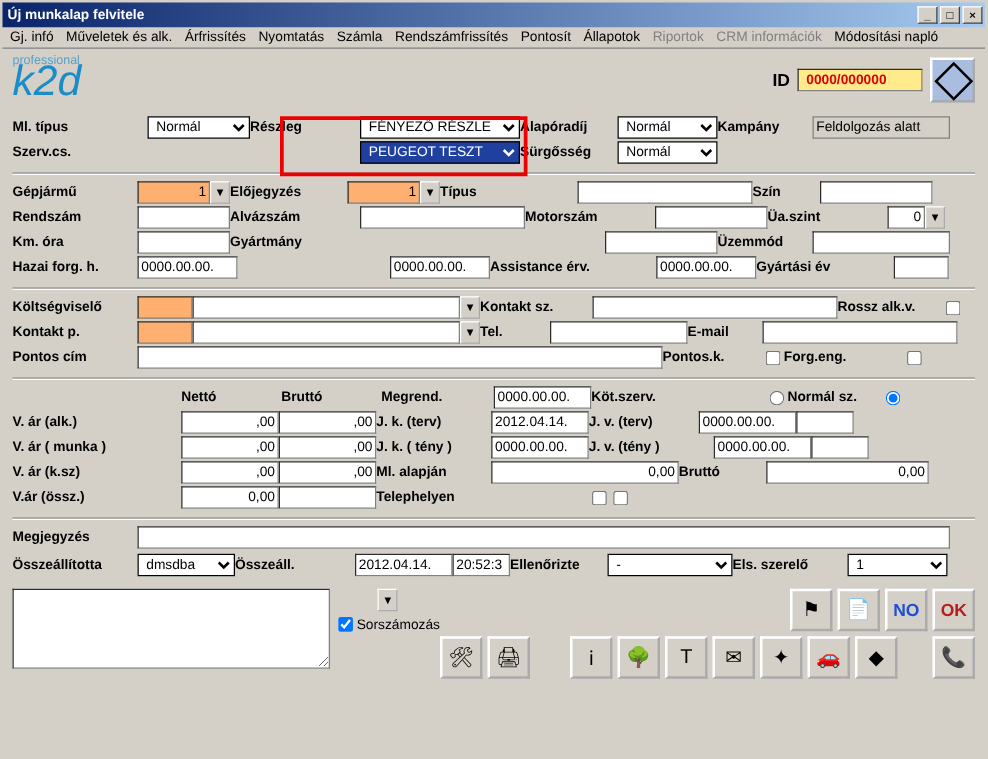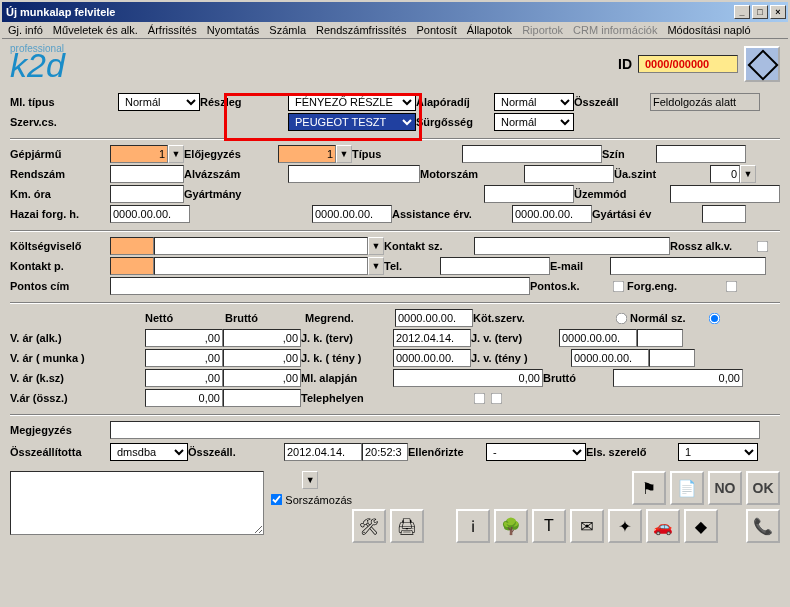--- a/index.html
+++ b/index.html
@@ -117,22 +117,22 @@
     display:inline-flex;align-items:center;justify-content:center;
     font-size:16px;
   }
   .notes {
     width:280px; height:64px; background:#fff;
     border:1px inset #808080;
   }
   .chk { transform: scale(0.9); margin:0 2px; }
   .radio { transform: scale(0.9); margin:0 2px; }
   .tiny-cell { display:inline-flex; align-items:center; }
-  .no-btn { color:#404040; font-weight:bold; font-size:14px; }
-  .ok-btn { color:#404040; font-weight:bold; font-size:14px; }
+  .no-btn { color:#1d4ed8; font-weight:bold; font-size:14px; }
+  .ok-btn { color:#b91c1c; font-weight:bold; font-size:14px; }
 </style>
 </head>
 <body>
 
 <div class="window">
 
   <div class="titlebar">
     <span>Új munkalap felvitele</span>
     <div class="controls">
       <div class="ctrl">_</div>
@@ -172,21 +172,21 @@
     <div class="redbox" style="left:222px;top:54px;width:198px;height:48px;"></div>
 
     <div class="section">
       <div class="row">
         <div style="width:108px" class="lbl">Ml. típus</div>
         <select style="width:82px"><option>Normál</option></select>
         <div style="width:88px" class="lbl">Részleg</div>
         <select style="width:128px"><option>FÉNYEZŐ RÉSZLE</option></select>
         <div style="width:78px" class="lbl">Alapóradíj</div>
         <select style="width:80px"><option>Normál</option></select>
-        <div style="width:76px" class="lbl">Összeáll</div>
+        <div style="width:76px" class="lbl">Kampány</div>
         <input type="text" readonly="" style="width: 110px; background: rgb(212, 208, 200); border: 1px solid rgb(128, 128, 128);" value="Feldolgozás alatt">
       </div>
       <div class="row">
         <div style="width:278px" class="lbl">Szerv.cs.</div>
         <select style="width:128px;background:#2040a0;color:#fff"><option>PEUGEOT TESZT</option></select>
         <div style="width:78px" class="lbl">Sürgősség</div>
         <select style="width:80px"><option>Normál</option></select>
       </div>
     </div>
 
@@ -214,29 +214,29 @@
         <input type="text" style="width: 90px;" value="">
         <div style="width:96px" class="lbl">Üa.szint</div>
         <input type="text" style="width: 30px; text-align: right;" value="0">
         <div class="ddbtn">▼</div>
       </div>
       <div class="row">
         <div style="width:100px" class="lbl">Km. óra</div>
         <input type="text" style="width: 74px;" value="">
         <div style="width:300px" class="lbl">Gyártmány</div>
         <input type="text" style="width: 90px;" value="">
-        <div style="width:96px" class="lbl">Üzemmód</div>
+        <div style="width:76px" class="lbl">Üzemmód</div>
         <input type="text" style="width: 110px;" value="">
       </div>
       <div class="row">
         <div style="width:100px" class="lbl">Hazai forg. h.</div>
         <input type="text" style="width: 80px;" value="0000.00.00.">
         <div style="width:122px"></div>
         <input type="text" style="width: 80px;" value="0000.00.00.">
-        <div style="width:120px" class="lbl">Assistance érv.</div>
+        <div style="width:133px" class="lbl">Assistance érv.</div>
         <input type="text" style="width: 80px;" value="0000.00.00.">
         <div style="width:110px" class="lbl">Gyártási év</div>
         <input type="text" style="width: 44px;" value="">
       </div>
     </div>
 
     <div class="hr"></div>
 
     <div class="section">
       <div class="row">

